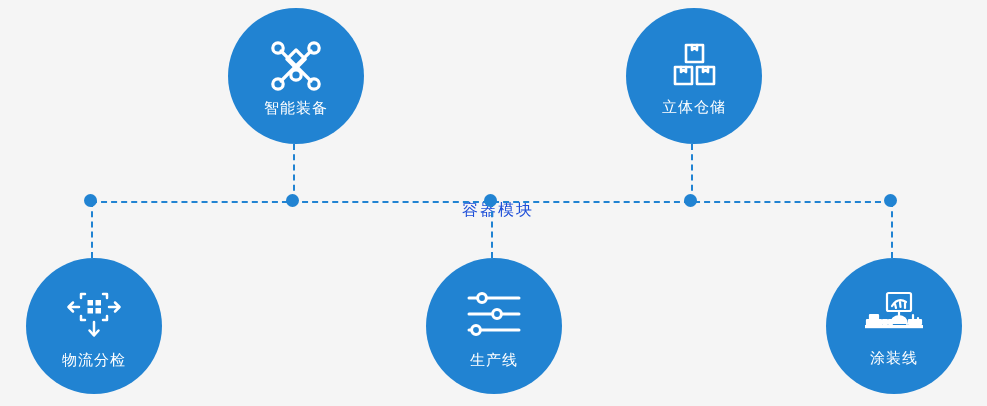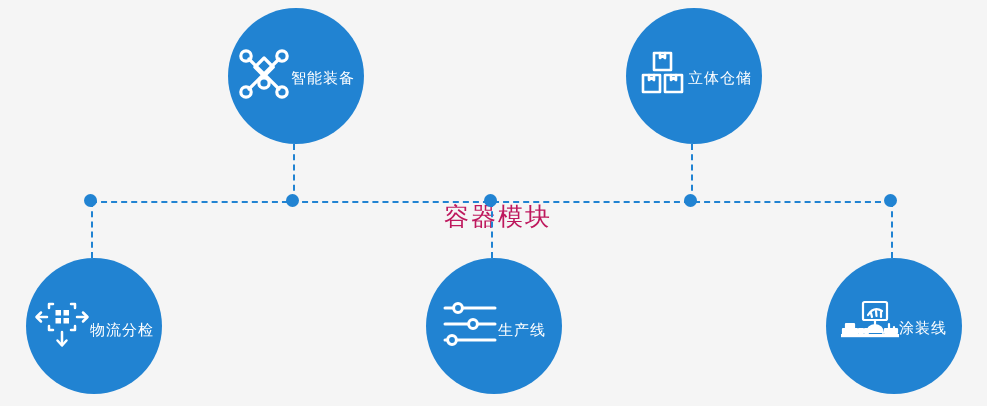--- a/index.html
+++ b/index.html
@@ -19,23 +19,23 @@
     height: 406px;
     background: #f5f5f5;
   }
 
   
   .watermark {
     position: absolute;
     left: 428px;
     top: 200px;
     width: 140px;
-    font-size: 25px;
+    font-size: 16px;
     letter-spacing: 2px;
-    color: #be185d;
+    color: #1d4ed8;
     text-align: center;
     user-select: none;
     white-space: nowrap;
   }
 
   
   .h-line {
     position: absolute;
     height: 0;
     border-top: 2px dashed #2183d2;
@@ -52,21 +52,21 @@
     border-radius: 50%;
     background: #2183d2;
   }
 
   
   .node-circle {
     position: absolute;
     border-radius: 50%;
     background: #2183d2;
     display: flex;
-    flex-direction: row;
+    flex-direction: column;
     align-items: center;
     justify-content: center;
     box-sizing: border-box;
   }
   .node-circle .icon-wrap {
     display: flex;
     align-items: center;
     justify-content: center;
     height: 56px;
     margin-bottom: 4px;
@@ -81,21 +81,21 @@
 
   
   #circle-smart-equipment   { left: 228px; top: 8px;   width: 136px; height: 136px; }
   #circle-stereo-warehouse  { left: 626px; top: 8px;   width: 136px; height: 136px; }
   #circle-logistics-sorting { left: 26px;  top: 258px; width: 136px; height: 136px; }
   #circle-production-line   { left: 426px; top: 258px; width: 136px; height: 136px; }
   #circle-coating-line      { left: 826px; top: 258px; width: 136px; height: 136px; }
 
   
   #circle-smart-equipment .label   { margin-top: 2px; }
-  #circle-stereo-warehouse .label  { margin-top: 2px; }
+  #circle-stereo-warehouse .label  { margin-top: 2px; font-family: Liberation Serif, serif; }
   #circle-logistics-sorting .label { margin-top: 6px; }
   #circle-production-line .label   { margin-top: 6px; }
   #circle-coating-line .label      { margin-top: 3px; }
 
   svg { display: block; }
 </style>
 </head>
 <body>
 
 <div id="stage">

